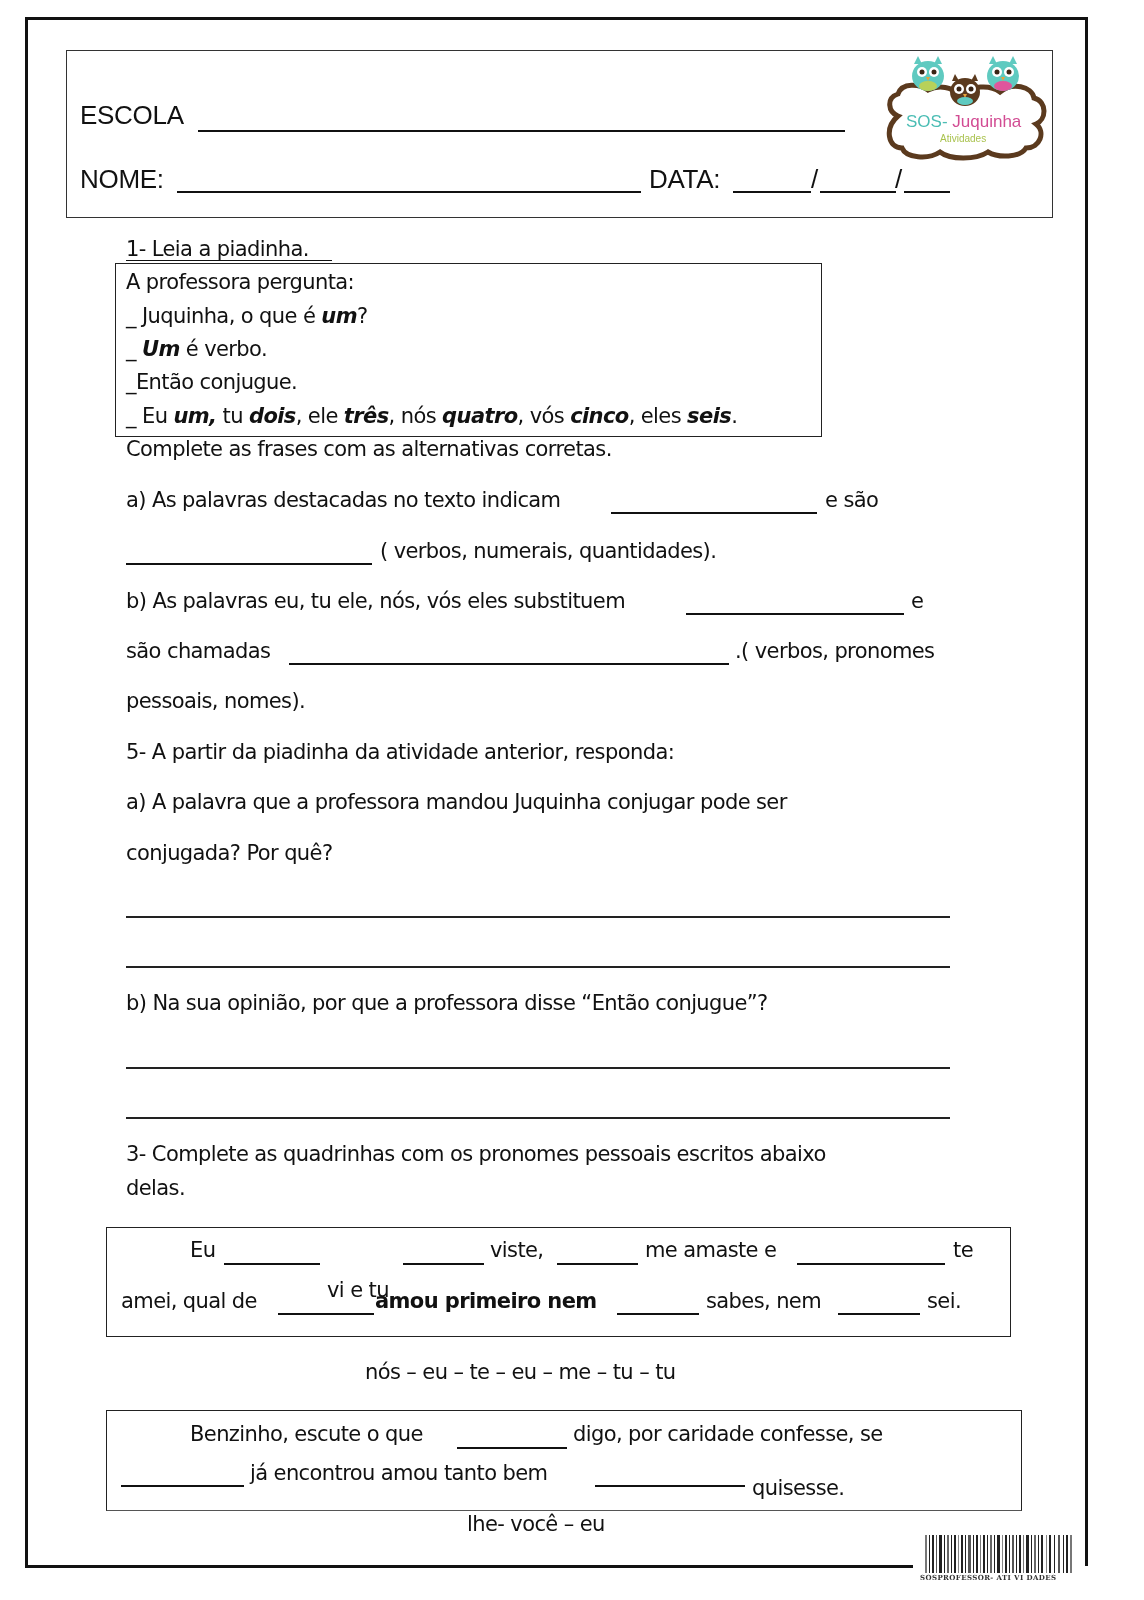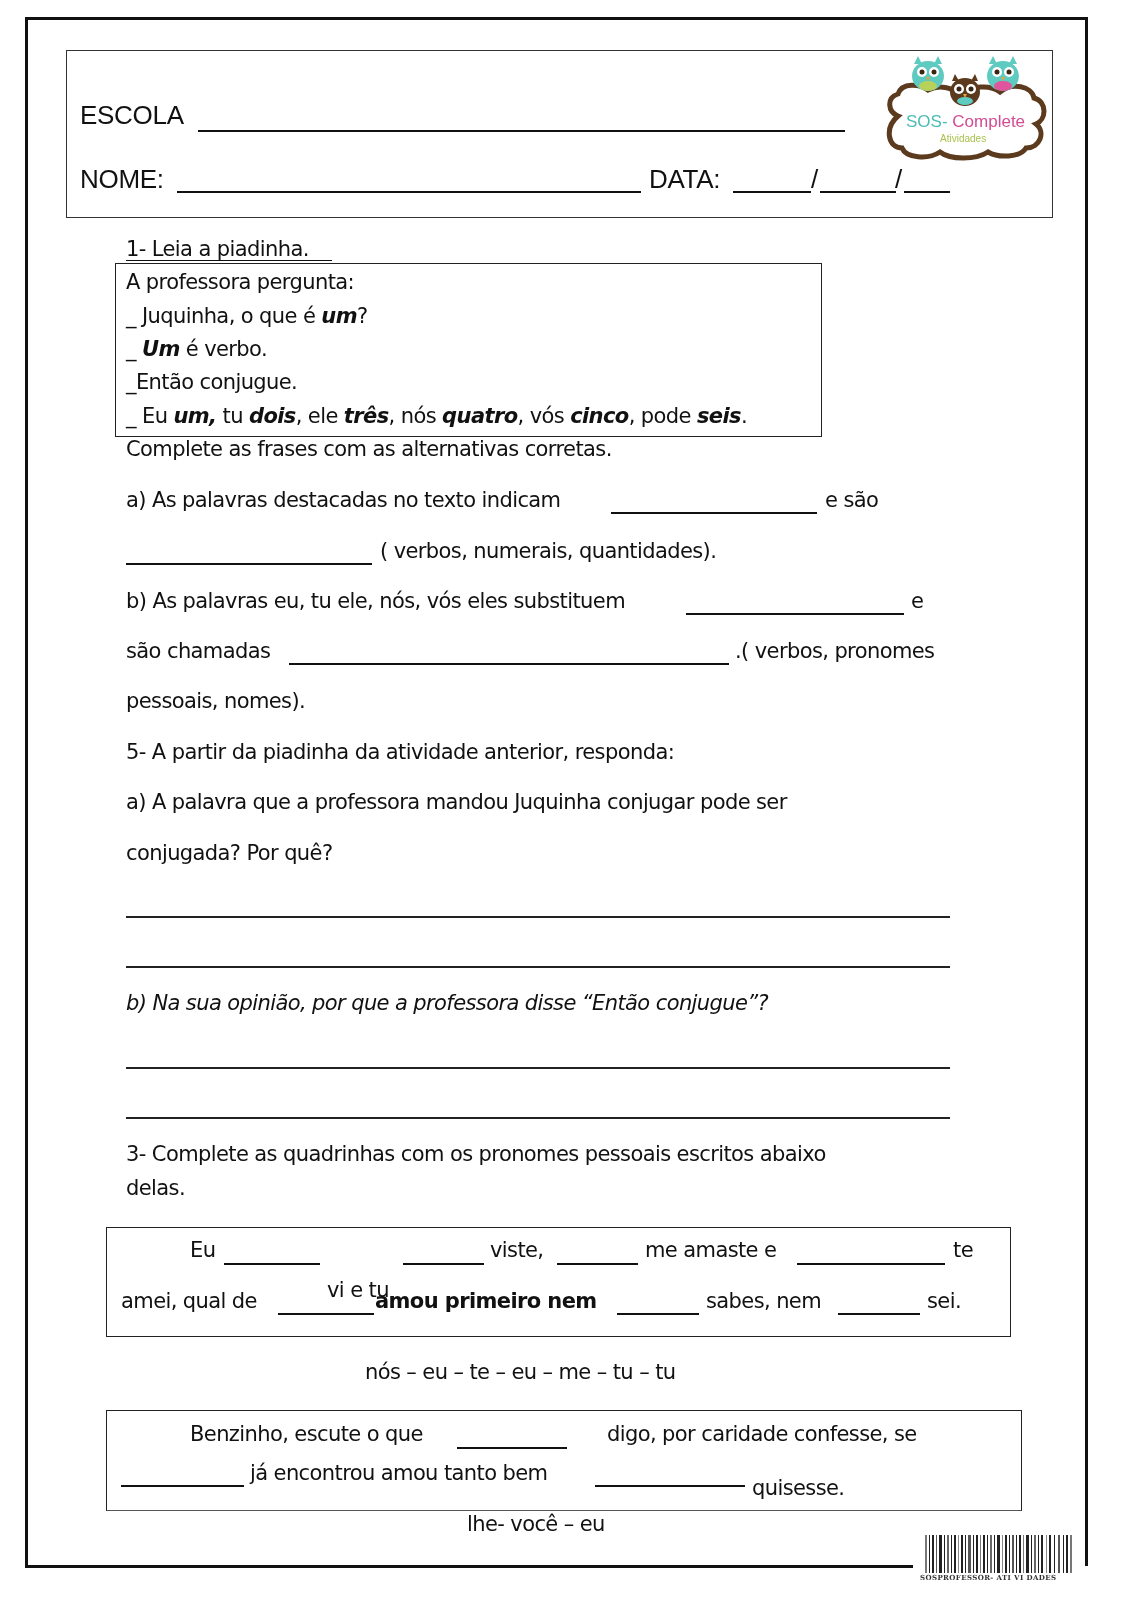--- a/index.html
+++ b/index.html
@@ -71,35 +71,35 @@
     <polygon points="129,10 133,2 137,10" fill="#5fcac0"></polygon>
     <circle cx="117" cy="18" r="5" fill="#fff"></circle>
       <circle cx="117" cy="18" r="2.5" fill="#3a2414"></circle>
     <circle cx="129" cy="18" r="5" fill="#fff"></circle>
       <circle cx="129" cy="18" r="2.5" fill="#3a2414"></circle>
     <polygon points="121,23 125,23 123,27" fill="#e8a33c"></polygon>
     <ellipse cx="123" cy="32" rx="9" ry="5" fill="#e0559c"></ellipse>
   </svg>
   <div class="abs" style="left:26px; top:58px; font-family:'Liberation Sans', sans-serif; font-size:17px; white-space:nowrap;">
     <span style="color:#4bbdb4;">SOS-</span>
-    <span style="color:#d24c93;">Complete</span>
+    <span style="color:#d24c93;">Juquinha</span>
   </div>
   <div class="abs" style="left:60px; top:79px; font-family:'Liberation Sans', sans-serif; font-size:10px; color:#a9c24d; white-space:nowrap;">Atividades</div>
 </div>
 
 <div class="abs body-text" style="left:126px; top:237px;">1- Leia a piadinha.</div>
 <div class="abs" style="left:126px; top:260px; width:206px; height:1px; background:#111;"></div>
 
 <div class="abs box" style="left:115px; top:263px; width:707px; height:174px;"></div>
 <div class="abs body-text" style="left:126px; top:270px;">A professora pergunta:</div>
 <div class="abs body-text" style="left:126px; top:304px;"><span>_ Juquinha, o que é </span><span class="bi">um</span><span>?</span></div>
 <div class="abs body-text" style="left:126px; top:337px;"><span>_ </span><span class="bi">Um</span><span> é verbo.</span></div>
 <div class="abs body-text" style="left:126px; top:370px;">_Então conjugue.</div>
 <div class="abs body-text" style="left:126px; top:404px;">
-  <span>_ Eu </span><span class="bi">um,</span><span> tu </span><span class="bi">dois</span><span>, ele </span><span class="bi">três</span><span>, nós </span><span class="bi">quatro</span><span>, vós </span><span class="bi">cinco</span><span>, pode </span><span class="bi">seis</span><span>.</span>
+  <span>_ Eu </span><span class="bi">um,</span><span> tu </span><span class="bi">dois</span><span>, ele </span><span class="bi">três</span><span>, nós </span><span class="bi">quatro</span><span>, vós </span><span class="bi">cinco</span><span>, eles </span><span class="bi">seis</span><span>.</span>
 </div>
 
 <div class="abs body-text" style="left:126px; top:437px;">Complete as frases com as alternativas corretas.</div>
 
 <div class="abs body-text" style="left:126px; top:488px;">a) As palavras destacadas no texto indicam</div>
 <div class="abs" style="left:611px; top:512px; width:206px; height:2px; background:#111;"></div>
 <div class="abs body-text" style="left:825px; top:488px;">e são</div>
 
 <div class="abs" style="left:126px; top:563px; width:246px; height:2px; background:#111;"></div>
 <div class="abs body-text" style="left:380px; top:539px;">( verbos, numerais, quantidades).</div>
@@ -112,21 +112,21 @@
 <div class="abs" style="left:289px; top:663px; width:440px; height:2px; background:#111;"></div>
 <div class="abs body-text" style="left:735px; top:639px;">.( verbos, pronomes</div>
 <div class="abs body-text" style="left:126px; top:689px;">pessoais, nomes).</div>
 
 <div class="abs body-text" style="left:126px; top:740px;">5- A partir da piadinha da atividade anterior, responda:</div>
 <div class="abs body-text" style="left:126px; top:790px;">a) A palavra que a professora mandou Juquinha conjugar pode ser</div>
 <div class="abs body-text" style="left:126px; top:841px;">conjugada? Por quê?</div>
 <div class="abs ans-line" style="left:126px; top:916px; width:824px;"></div>
 <div class="abs ans-line" style="left:126px; top:966px; width:824px;"></div>
 
-<div class="abs body-text" style="left:126px; top:991px;font-style:italic;">b) Na sua opinião, por que a professora disse “Então conjugue”?</div>
+<div class="abs body-text" style="left:126px; top:991px;">b) Na sua opinião, por que a professora disse “Então conjugue”?</div>
 <div class="abs ans-line" style="left:126px; top:1067px; width:824px;"></div>
 <div class="abs ans-line" style="left:126px; top:1117px; width:824px;"></div>
 
 <div class="abs body-text" style="left:126px; top:1142px;">3- Complete as quadrinhas com os pronomes pessoais escritos abaixo</div>
 <div class="abs body-text" style="left:126px; top:1176px;">delas.</div>
 
 <div class="abs box" style="left:106px; top:1227px; width:905px; height:110px;"></div>
 <div class="abs body-text" style="left:190px; top:1238px;">Eu</div>
 <div class="abs" style="left:224px; top:1263px; width:96px; height:2px; background:#111;"></div>
 <div class="abs body-text" style="left:327px; top:1238px;margin-top:40px;">vi e tu</div>
@@ -143,21 +143,21 @@
 <div class="abs" style="left:617px; top:1313px; width:82px; height:2px; background:#111;"></div>
 <div class="abs body-text" style="left:706px; top:1289px;">sabes, nem</div>
 <div class="abs" style="left:838px; top:1313px; width:82px; height:2px; background:#111;"></div>
 <div class="abs body-text" style="left:927px; top:1289px;">sei.</div>
 
 <div class="abs body-text" style="left:365px; top:1360px;">nós – eu – te – eu – me – tu – tu</div>
 
 <div class="abs box" style="left:106px; top:1410px; width:916px; height:101px; border-bottom-color:#555;"></div>
 <div class="abs body-text" style="left:190px; top:1422px;">Benzinho, escute o que</div>
 <div class="abs" style="left:457px; top:1447px; width:110px; height:2px; background:#111;"></div>
-<div class="abs body-text" style="left:573px; top:1422px;margin-left:34px;">digo, por caridade confesse, se</div>
+<div class="abs body-text" style="left:573px; top:1422px;">digo, por caridade confesse, se</div>
 
 <div class="abs" style="left:121px; top:1485px; width:123px; height:2px; background:#111;"></div>
 <div class="abs body-text" style="left:250px; top:1461px;">já encontrou amou tanto bem</div>
 <div class="abs" style="left:595px; top:1485px; width:150px; height:2px; background:#111;"></div>
 <div class="abs body-text" style="left:752px; top:1461px;margin-top:15px;">quisesse.</div>
 
 <div class="abs body-text" style="left:467px; top:1512px;">lhe- você – eu</div>
 
 <div class="abs barcode">
   <svg width="148" height="38" viewBox="0 0 148 38">

